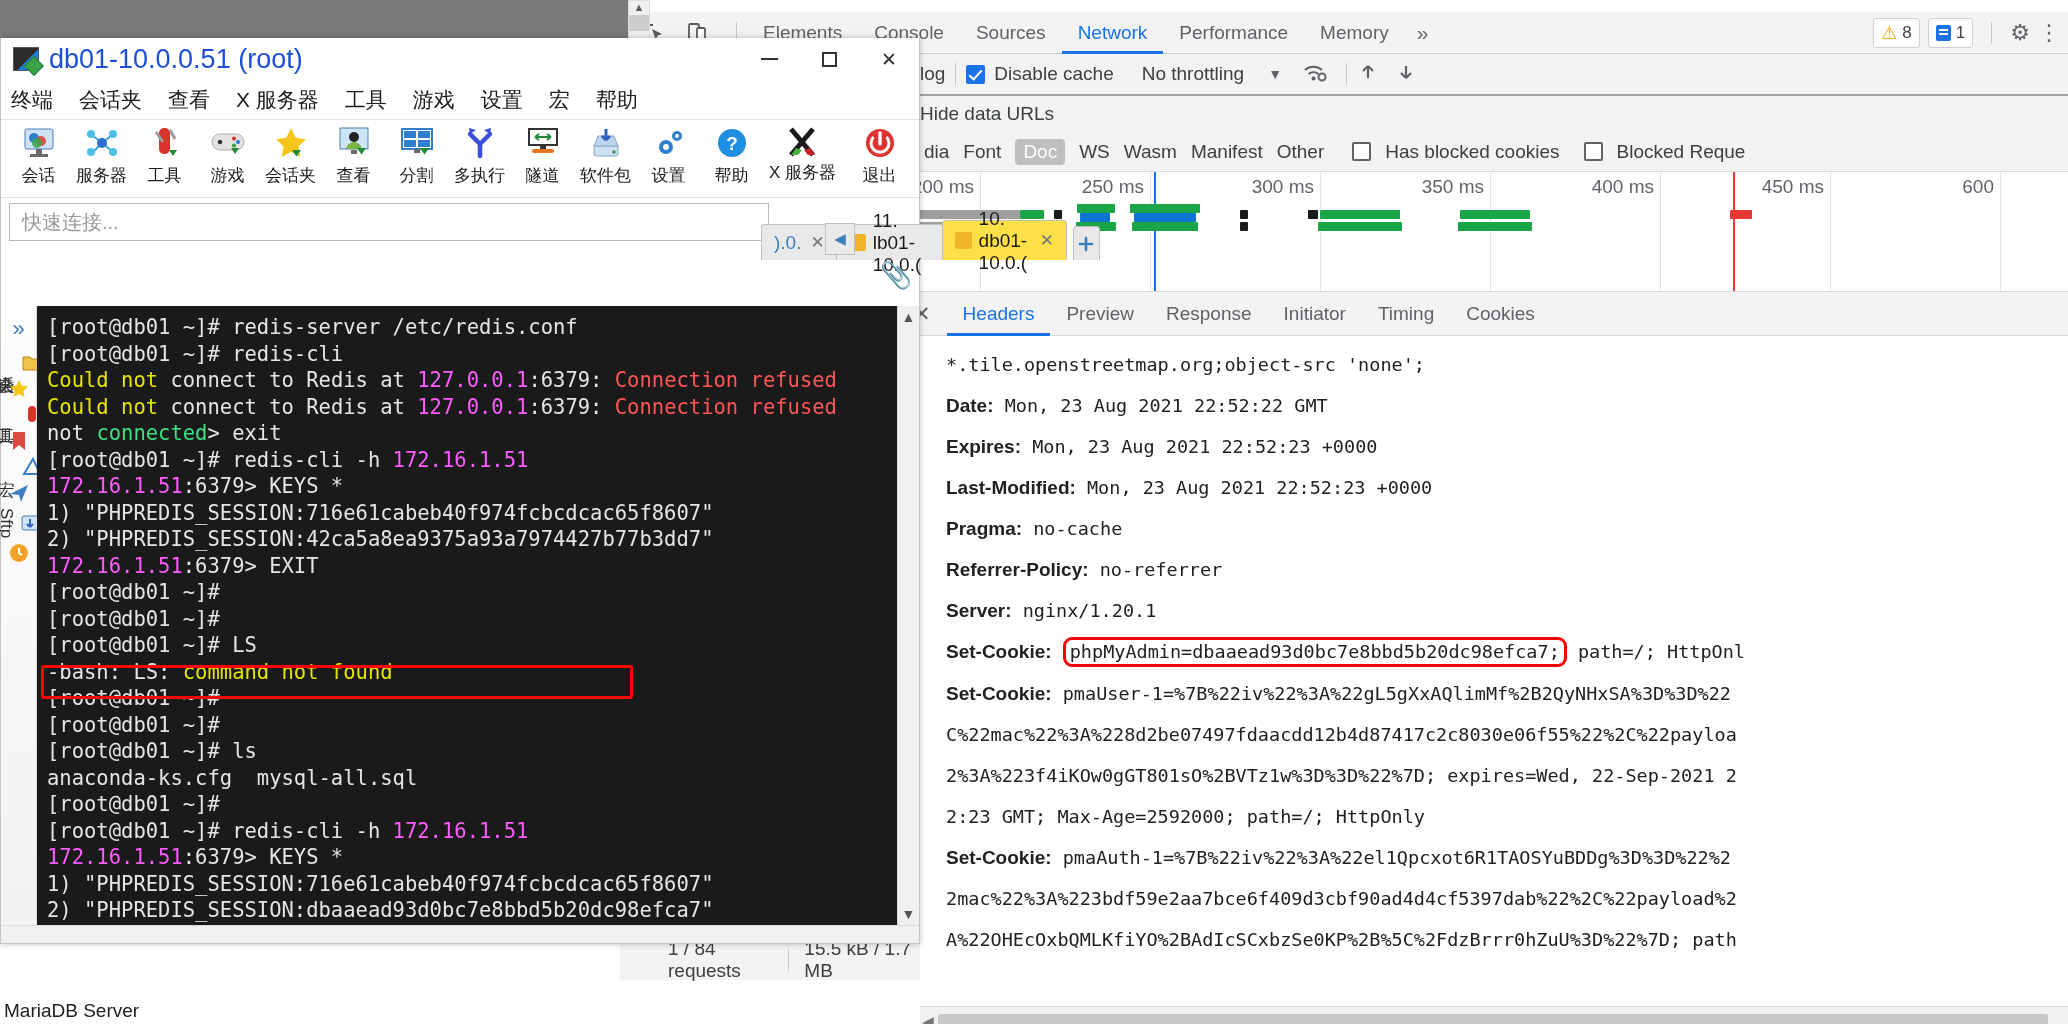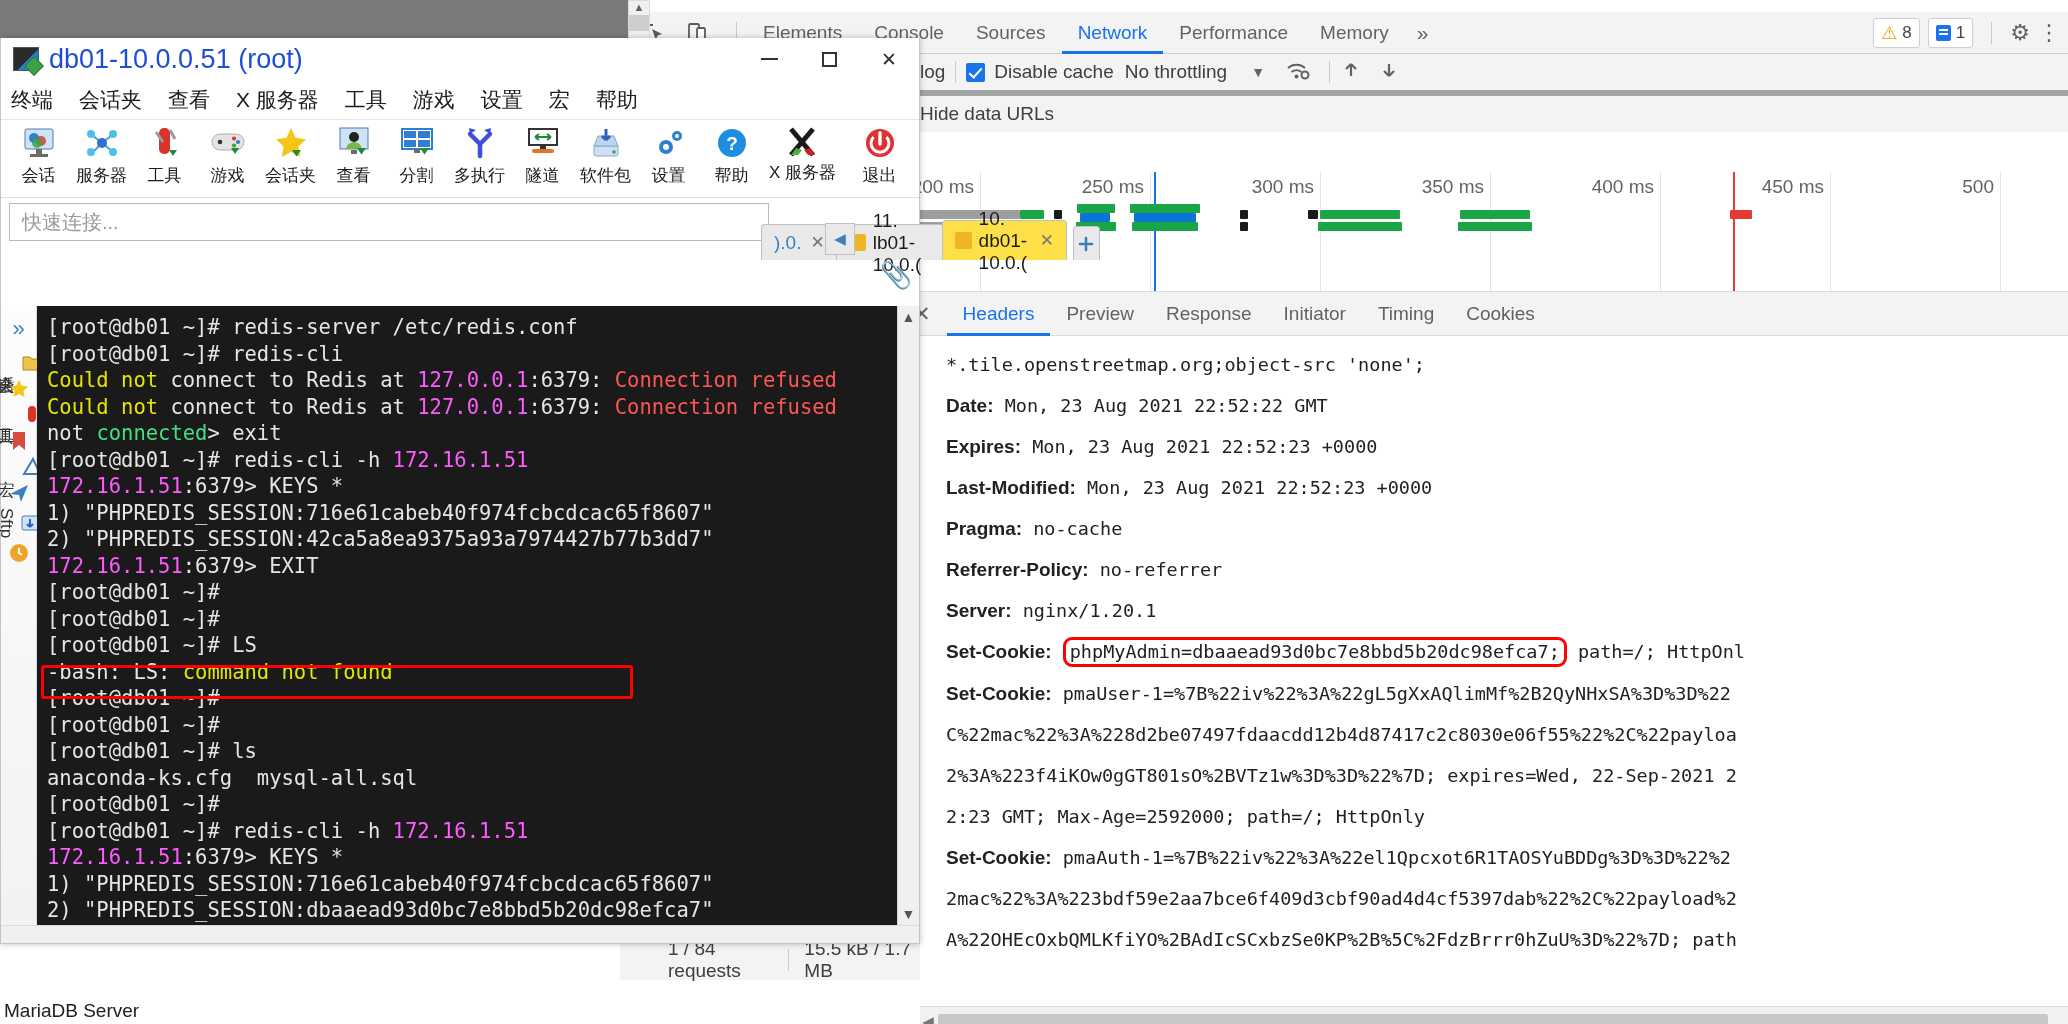--- a/index.html
+++ b/index.html
@@ -39,21 +39,21 @@
     padding: 2px 7px; font-size: 17px; color: #444; height: 30px;
   }
   .warn-tri { color: #e8a000; font-size: 18px; }
   .msg-sq { width: 15px; height: 16px; background: #1a73e8; border-radius: 2px; display:inline-block; position: relative;}
   .msg-sq::after { content:""; position:absolute; left:3px; top:4px; width:9px; height:2px; background:#fff; box-shadow: 0 4px 0 #fff;}
   .gear { font-size: 22px; color: #5f6368; }
   .kebab { font-size: 22px; color: #5f6368; letter-spacing: 0; }
 
   .dt-row2 {
     position: absolute; left: 0; top: 42px; width: 1448px; height: 42px;
-    background: #f3f3f3; border-bottom: 6px solid #a3a3a3;
+    background: #f3f3f3; border-bottom: 2px solid #a3a3a3;
     display: flex; align-items: center; font-size: 19px; color: #3c4043;
   }
   .dt-row3 {
     position: absolute; left: 0; top: 84px; width: 1448px; height: 36px;
     background: #f3f3f3; display: flex; align-items: center; font-size: 19px; color: #3c4043;
   }
   .dt-row4 {
     position: absolute; left: 0; top: 120px; width: 1448px; height: 40px;
     background: #f3f3f3; border-bottom: 1px solid #d9d9d9;
     display: flex; align-items: center; font-size: 19px; color: #3c4043; gap: 14px;
@@ -313,21 +313,21 @@
         <div class="kebab">⋮</div>
       </div>
     </div>
 
     <div class="dt-row2">
       <div style="width:300px"></div>
       <span>log</span>
       <div class="dt-vsep"></div>
       <span class="cbox checked"></span>
       <span style="margin-left:9px">Disable cache</span>
-      <span style="margin-left:11px">No throttling</span>
+      <span style="margin-left:28px">No throttling</span>
       <span style="margin-left:24px;font-size:14px;color:#5f6368">▼</span>
       <span style="margin-left:20px">
         <svg width="26" height="22" viewBox="0 0 26 22">
             <path d="M3 9a13 13 0 0 1 17 0" stroke="#5f6368" stroke-width="2" fill="none"></path>
             <path d="M6.5 13a8 8 0 0 1 10 0" stroke="#5f6368" stroke-width="2" fill="none"></path>
             <circle cx="11.5" cy="17.5" r="2" fill="#5f6368"></circle>
             <circle cx="20" cy="16" r="3.5" stroke="#5f6368" stroke-width="2" fill="none"></circle>
           </svg>
       </span>
       <div class="dt-vsep" style="margin-left:18px"></div>
@@ -341,30 +341,44 @@
             <path d="M11 5v12M11 17l-5-5M11 17l5-5" stroke="#5f6368" stroke-width="2.2" fill="none"></path>
           </svg>
       </span>
     </div>
 
     <div class="dt-row3">
       <div style="width:300px"></div>
       <span>Hide data URLs</span>
     </div>
 
+    <div class="dt-row4">
+      <div style="width:290px"></div>
+      <span class="ftype">dia</span>
+      <span class="ftype">Font</span>
+      <span class="pill">Doc</span>
+      <span class="ftype">WS</span>
+      <span class="ftype">Wasm</span>
+      <span class="ftype">Manifest</span>
+      <span class="ftype">Other</span>
+      <span class="cbox" style="margin-left:14px"></span>
+      <span>Has blocked cookies</span>
+      <span class="cbox" style="margin-left:10px"></span>
+      <span>Blocked Reque</span>
+    </div>
 
     <div class="dt-timeline">
       <div class="tl-ticks">
         <div class="tl-tick" style="left:360px">200 ms</div>
         <div class="tl-tick" style="left:530px">250 ms</div>
         <div class="tl-tick" style="left:700px">300 ms</div>
         <div class="tl-tick" style="left:870px">350 ms</div>
         <div class="tl-tick" style="left:1040px">400 ms</div>
         <div class="tl-tick" style="left:1210px">450 ms</div>
-        <div class="tl-tick" style="left:1380px">500</div>
+        <div class="tl-tick" style="left:1380px">600</div>
       </div>
       <div class="tl-line" style="left:360px"></div>
       <div class="tl-line" style="left:530px"></div>
       <div class="tl-line" style="left:700px"></div>
       <div class="tl-line" style="left:870px"></div>
       <div class="tl-line" style="left:1040px"></div>
       <div class="tl-line" style="left:1210px"></div>
       <div class="tl-line" style="left:1380px"></div>
       <div class="tl-blue-line" style="left:534px"></div>
       <div class="tl-red-line" style="left:1113px"></div>

